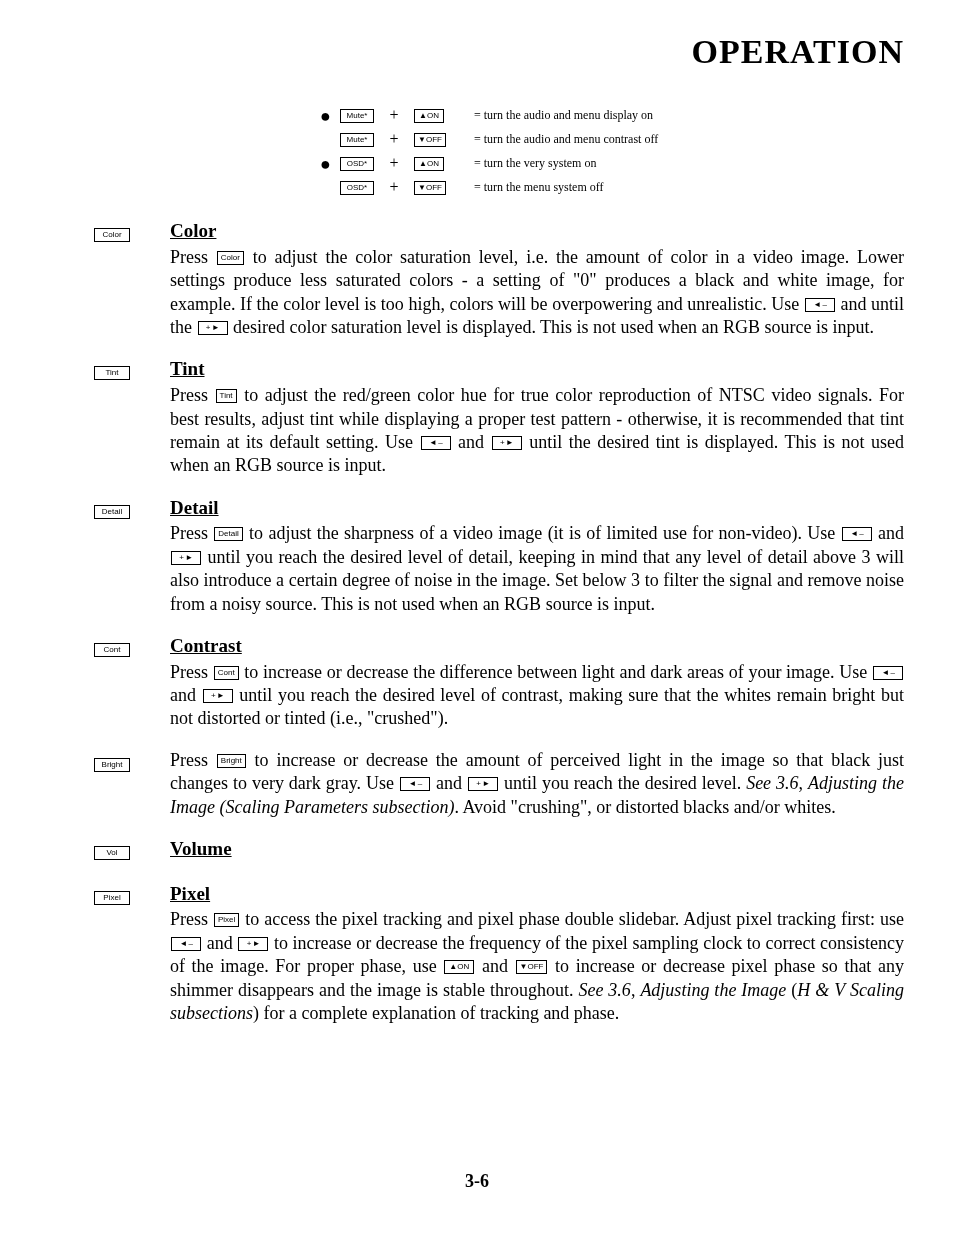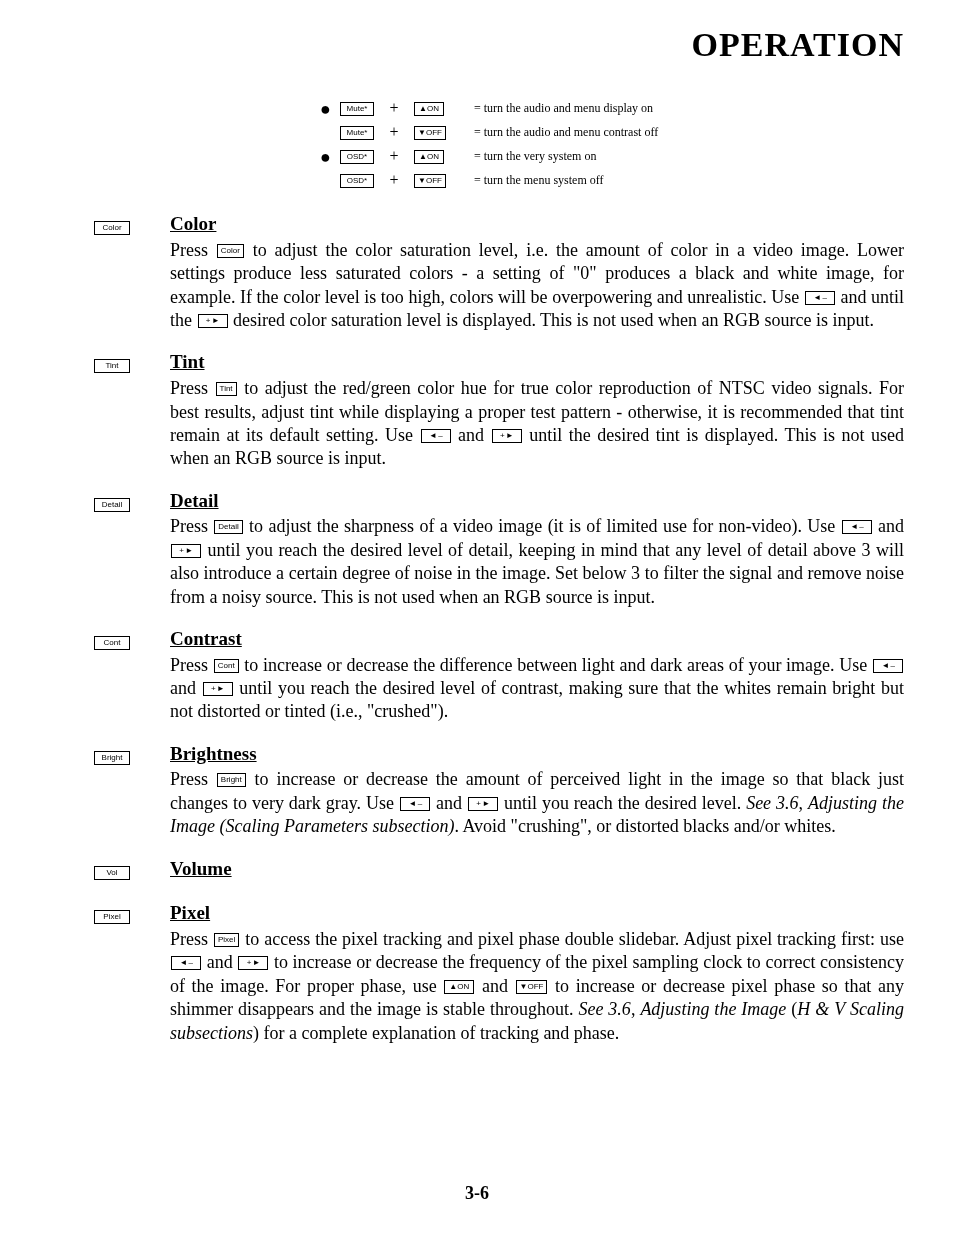--- a/index.html
+++ b/index.html
@@ -9,21 +9,21 @@
     font-size: 18px;
     line-height: 1.3;
     color: #000;
     background: #fff;
   }
   .page {
     width: 954px;
     height: 1235px;
     position: relative;
     box-sizing: border-box;
-    padding: 23px 50px 40px 50px;
+    padding: 30px 50px 40px 50px;
     border-radius: 18px;
   }
   .header {
     text-align: right;
     font-size: 34px;
     font-weight: bold;
     letter-spacing: 1px;
     margin-bottom: 28px;
     padding-bottom: 2px;
   }
@@ -97,21 +97,21 @@
   }
   .body-text {
     font-size: 18px;
     text-align: justify;
     line-height: 1.3;
   }
   .body-text .key { margin: 0 1px; position: relative; top: -1px; }
   .italic { font-style: italic; }
   .page-num {
     position: absolute;
-    bottom: 30px;
+    bottom: 42px;
     left: 0;
     width: 100%;
     text-align: center;
     font-weight: bold;
     font-size: 18px;
   }
 </style>
 </head>
 <body>
 
@@ -204,21 +204,20 @@
         <span>Press </span><span class="key">Cont</span><span> to increase or decrease the difference between light and dark areas of your image. Use </span><span class="key key-arrow">◄ –</span><span> and </span><span class="key key-arrow">+ ►</span><span> until you reach the desired level of contrast, making sure that the whites remain bright but not distorted or tinted (i.e., "crushed").</span>
       </div>
     </div>
   </div>
 
   <div class="section">
     <div class="margin-key">
       <span class="key">Bright</span>
     </div>
     <div class="content">
-      <div class="sec-title">Brightness</div>
       <div class="body-text">
         <span>Press </span><span class="key">Bright</span><span> to increase or decrease the amount of perceived light in the image so that black just changes to very dark gray. Use </span><span class="key key-arrow">◄ –</span><span> and </span><span class="key key-arrow">+ ►</span><span> until you reach the desired level. </span><span class="italic">See 3.6</span><span>, </span><span class="italic">Adjusting the Image (Scaling Parameters subsection)</span><span>. Avoid "crushing", or distorted blacks and/or whites.</span>
       </div>
     </div>
   </div>
 
   <div class="section">
     <div class="margin-key">
       <span class="key">Vol</span>
     </div>

